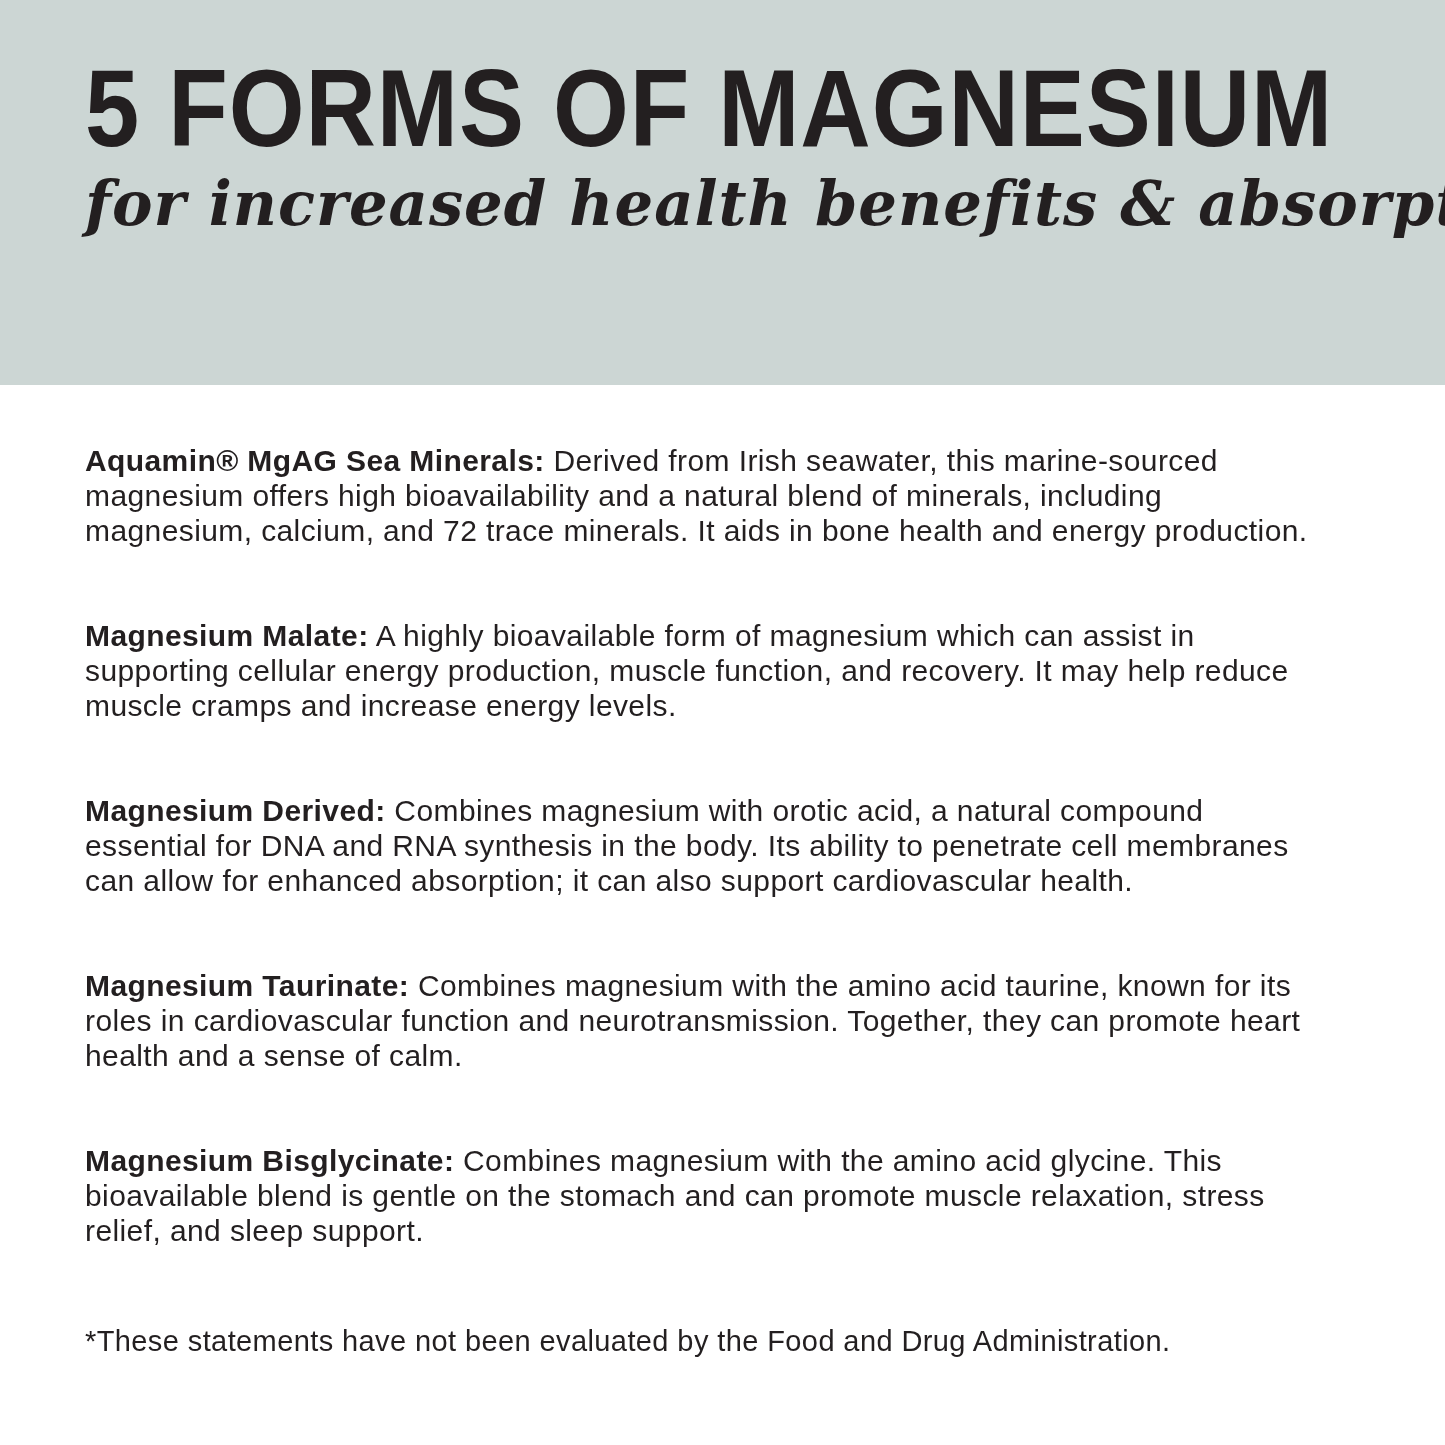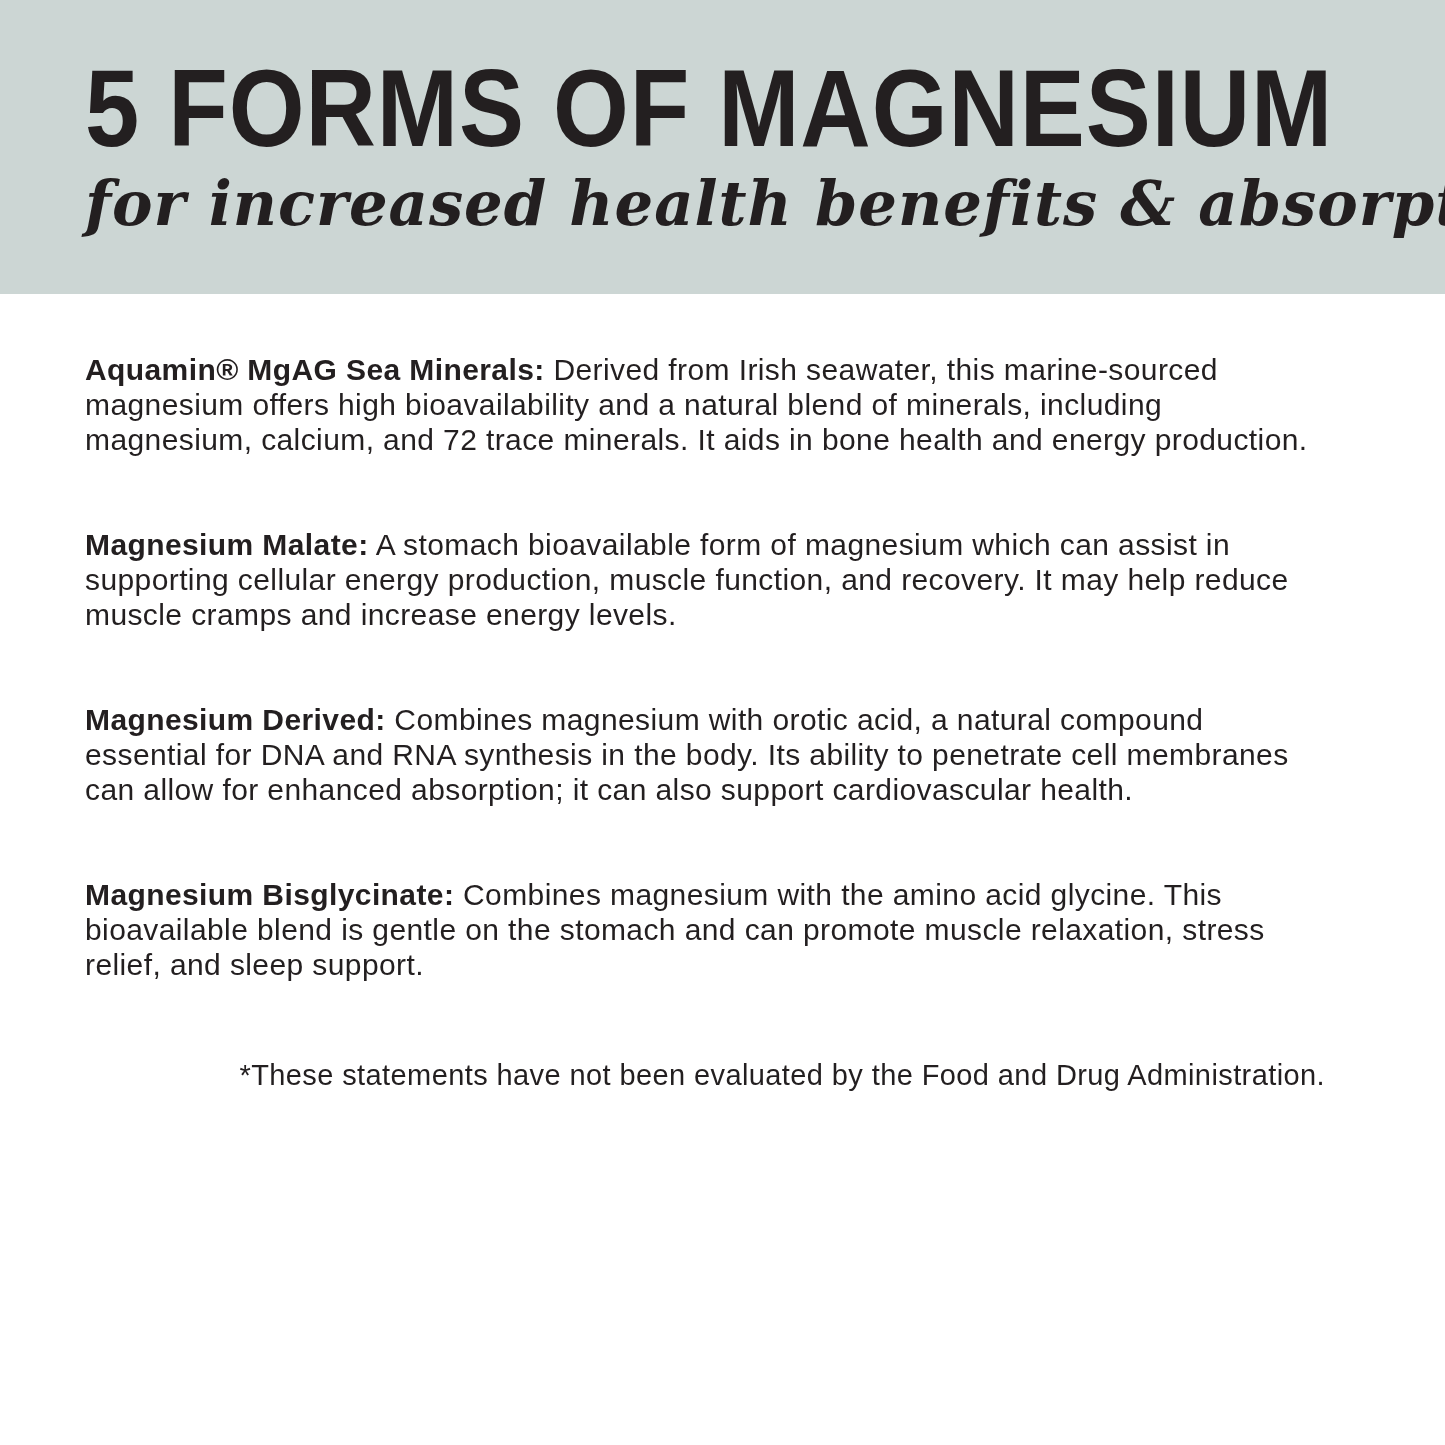--- a/index.html
+++ b/index.html
@@ -15,21 +15,21 @@
     overflow: hidden;
   }
   .poster {
     width: 1445px;
     height: 1445px;
     position: relative;
   }
   
   .header {
     background: #ccd6d4;
-    height: 294px;
+    height: 385px;
     box-sizing: border-box;
     padding: 0 85px;
     overflow: hidden;
   }
   .title {
     margin: 0;
     padding-top: 50px;
     font-size: 106px;
     line-height: 1.0;
     font-weight: bold;
@@ -63,21 +63,21 @@
     line-height: 35px;
     letter-spacing: 0.4px;
     max-width: 1290px;
   }
   .section strong {
     font-weight: bold;
   }
   
   .disclaimer {
     margin-top: 48px;
-    text-align: right;
+    text-align: left;
     font-size: 29px;
     line-height: 47px;
     letter-spacing: 0.4px;
   }
 </style>
 </head>
 <body>
 
 <div class="poster">
 
@@ -88,28 +88,32 @@
 
   <main class="content">
 
     <p class="section">
       <strong>Aquamin® MgAG Sea Minerals:</strong>
       <span>Derived from Irish seawater, this marine-sourced magnesium offers high bioavailability and a natural blend of minerals, including magnesium, calcium, and 72 trace minerals. It aids in bone health and energy production.</span>
     </p>
 
     <p class="section">
       <strong>Magnesium Malate:</strong>
-      <span>A stomach bioavailable form of magnesium which can assist in supporting cellular energy production, muscle function, and recovery. It may help reduce muscle cramps and increase energy levels.</span>
+      <span>A highly bioavailable form of magnesium which can assist in supporting cellular energy production, muscle function, and recovery. It may help reduce muscle cramps and increase energy levels.</span>
     </p>
 
     <p class="section">
       <strong>Magnesium Derived:</strong>
       <span>Combines magnesium with orotic acid, a natural compound essential for DNA and RNA synthesis in the body. Its ability to penetrate cell membranes can allow for enhanced absorption; it can also support cardiovascular health.</span>
     </p>
 
+    <p class="section">
+      <strong>Magnesium Taurinate:</strong>
+      <span>Combines magnesium with the amino acid taurine, known for its roles in cardiovascular function and neurotransmission. Together, they can promote heart health and a sense of calm.</span>
+    </p>
 
     <p class="section">
       <strong>Magnesium Bisglycinate:</strong>
       <span>Combines magnesium with the amino acid glycine. This bioavailable blend is gentle on the stomach and can promote muscle relaxation, stress relief, and sleep support.</span>
     </p>
 
     <div class="disclaimer">
       <div>*These statements have not been evaluated by the Food and Drug Administration.</div>
     </div>
 

